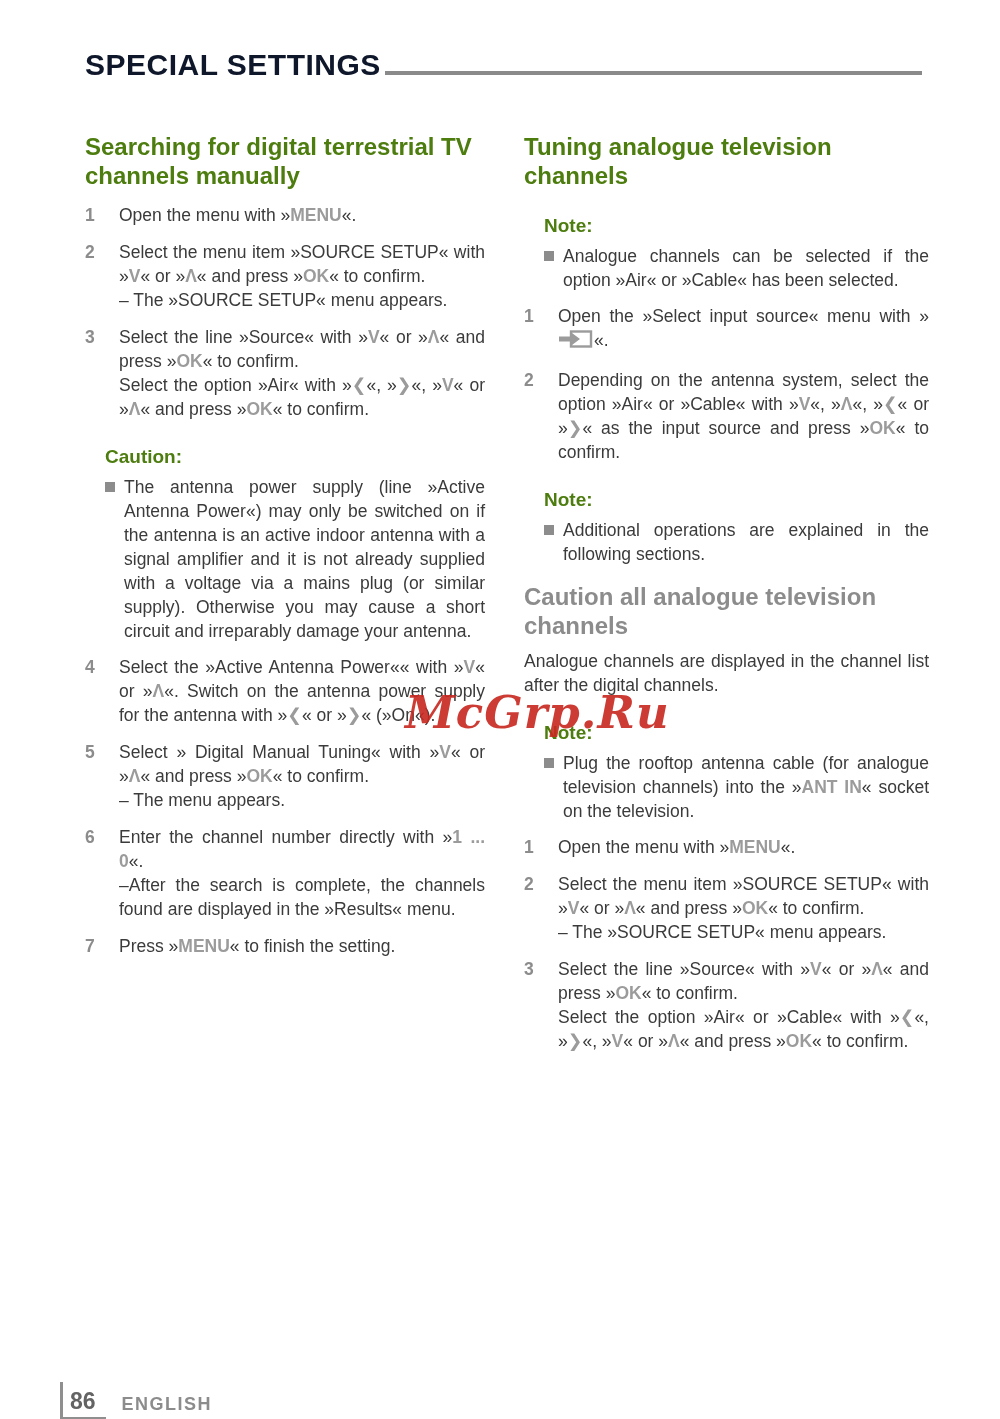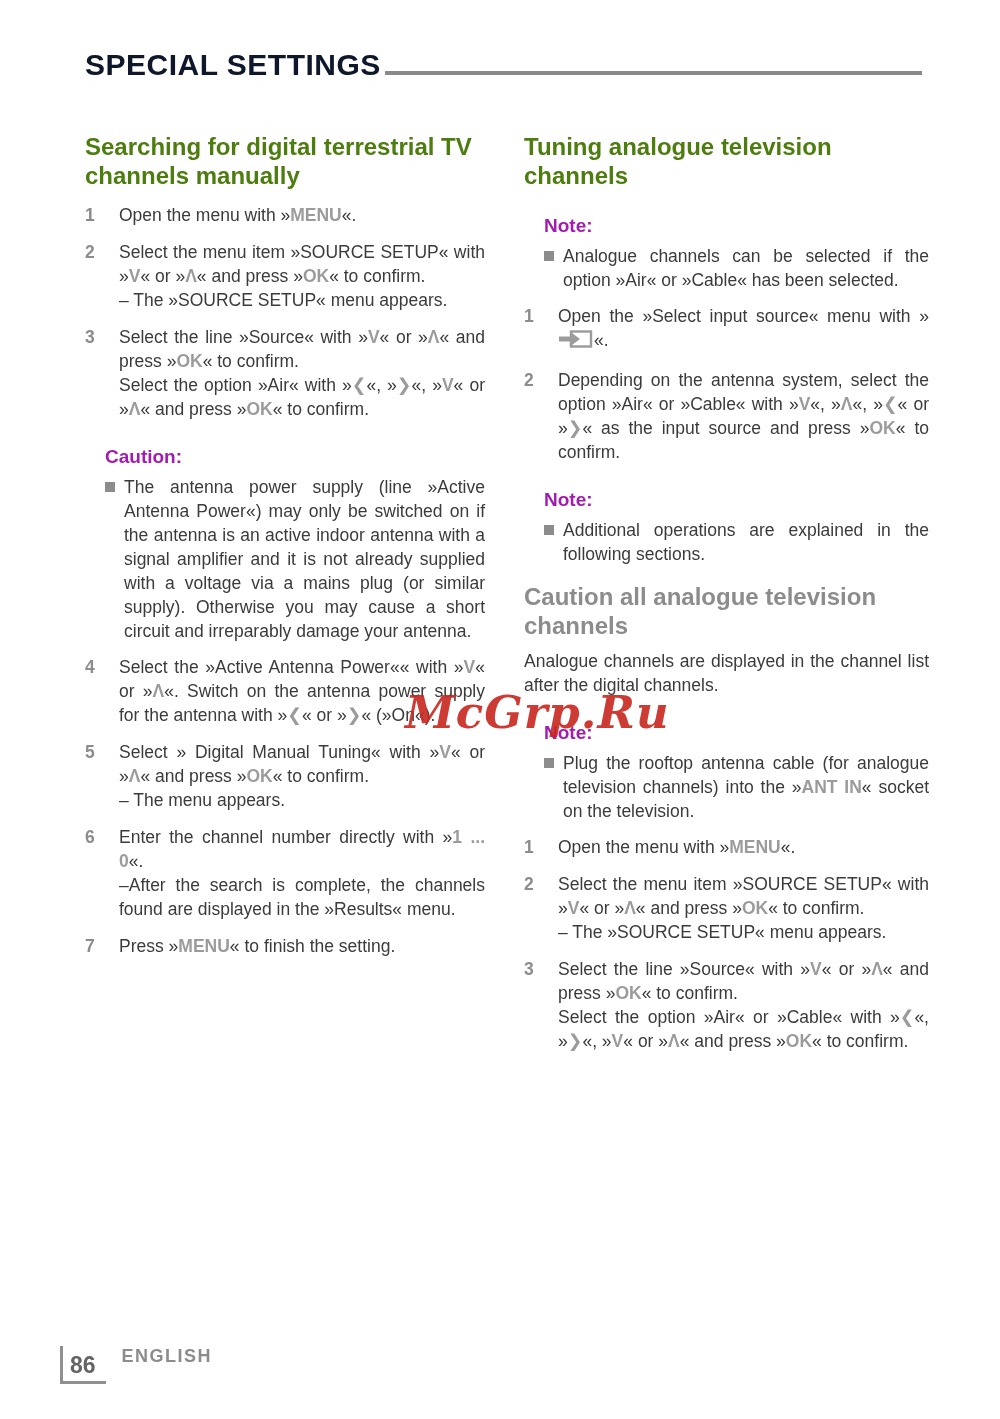--- a/index.html
+++ b/index.html
@@ -11,39 +11,39 @@
   .header{position:absolute;left:85px;top:48px;right:78px;display:flex;align-items:flex-end;}
   .doc-title{font-size:30px;font-weight:bold;color:#0f172a;letter-spacing:0.5px;white-space:nowrap;}
   .header-rule{flex:1;height:4px;background:#8a8a8a;margin:0 0 7px 4px;}
   
   .col{position:absolute;top:132px;font-size:17.5px;line-height:24px;}
   #col-left{left:85px;width:400px;}
   #col-right{left:524px;width:405px;}
   .h1{font-size:24px;line-height:29px;font-weight:bold;color:#4d7c0f;margin:0 0 13px 0;}
   .h2{font-size:24px;line-height:29px;font-weight:bold;color:#8c8c8c;margin:16px 0 9px 0;}
   .para{text-align:justify;margin:0 0 10px 0;}
-  .label{font-weight:bold;color:#a21caf;font-size:19px;margin:24px 0 6px 20px;}
+  .label{font-weight:bold;color:#4d7c0f;font-size:19px;margin:24px 0 6px 20px;}
   .bullet{display:flex;margin:0 0 12px 20px;}
   .square{width:10px;height:10px;background:#8c8c8c;margin:7px 9px 0 0;flex:none;}
   .btext{flex:1;text-align:justify;}
   .step{display:flex;margin:0 0 13px 0;}
   .num{width:34px;flex:none;font-weight:bold;color:#8c8c8c;}
   .stext{flex:1;text-align:justify;}
   .key{font-weight:bold;color:#9b9b9b;}
   .chev{font-weight:bold;color:#9b9b9b;}
   .src-icon{display:inline-block;vertical-align:-3px;}
   
   .watermark{
     position:absolute;left:405px;top:690px;z-index:5;
     font-family:"DejaVu Serif","Liberation Serif",serif;
     font-style:italic;font-weight:bold;font-size:45px;line-height:1;
     opacity:0.9;letter-spacing:1px;pointer-events:none;
   }
   
-  .footer{position:absolute;left:60px;top:1346px;display:flex;align-items:flex-start;}
+  .footer{position:absolute;left:60px;top:1382px;display:flex;align-items:flex-end;}
   .pagenum{
     border-left:3px solid #8f8f8f;border-bottom:3px solid #8f8f8f;
     padding:6px 10px 2px 7px;font-size:23px;font-weight:bold;color:#646464;
   }
   .lang{margin-left:16px;font-size:18px;font-weight:bold;color:#8c8c8c;letter-spacing:1.5px;padding-bottom:5px;}
 </style>
 </head>
 <body>
 
 <div class="page">

